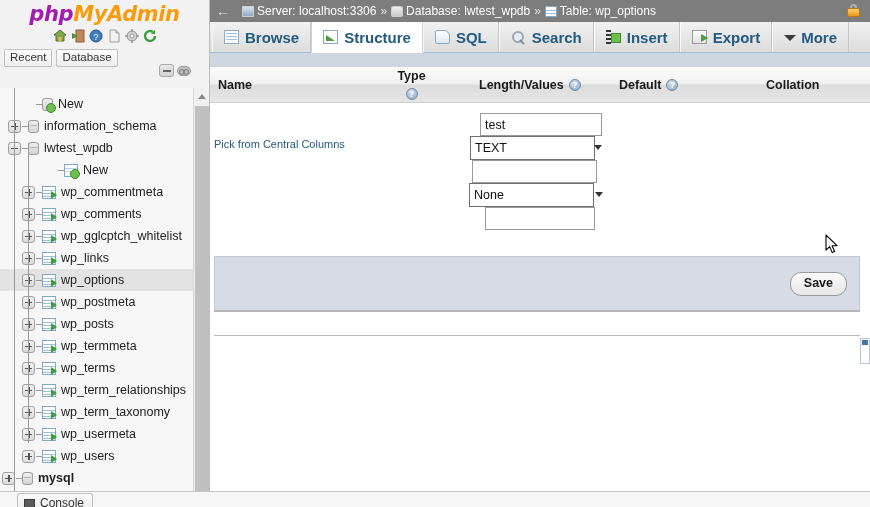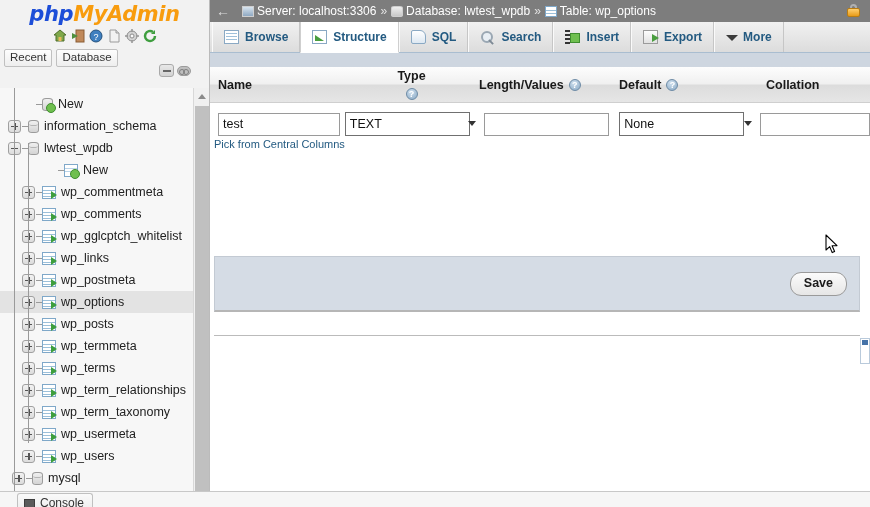--- a/index.html
+++ b/index.html
@@ -26,21 +26,21 @@
     text-align: center;
     padding-top: 2px;
   }
   #brand .logo {
     font-family: "DejaVu Sans", sans-serif;
     font-size: 21px;
     font-style: italic;
     font-weight: bold;
     letter-spacing: -0.4px;
   }
-  #brand .logo .php { color: #1d4ed8; }
+  #brand .logo .php { color: #a21caf; }
   #brand .logo .mya { color: #f89c0e; }
 
   #brandicons {
     height: 20px;
     display: flex;
     justify-content: center;
     align-items: center;
     gap: 4px;
   }
   .bicon { width: 14px; height: 14px; display:inline-block; position: relative; }
@@ -274,21 +274,21 @@
     height: 31px;
     background: linear-gradient(#f1f1f1,#dcdcdc);
     border-bottom: 1px solid #a9bdd0;
     display: flex;
     align-items: stretch;
     padding-left: 2px;
   }
   .tab {
     display: flex; align-items: center; gap: 6px;
     padding: 0 11px;
-    font-size: 12px;
+    font-size: 15px;
     font-weight: bold;
     color: #235a81;
     border-right: 1px solid #c6c6c6;
     border-left: 1px solid #fafafa;
     cursor: pointer;
     position: relative;
   }
   .tab.active {
     background: #fff;
     border-bottom: 1px solid #fff;
@@ -379,20 +379,21 @@
     line-height: 10px; text-align: center;
     display: inline-block;
     cursor: help;
   }
 
   #fieldrow {
     height: 32px;
     display: flex;
     align-items: center;
     padding-top: 10px;
+    flex-direction: column;
   }
   .tinput {
     height: 23px;
     border: 1px solid #9a9a9a;
     background: #fff;
     font-size: 12.5px;
     font-family: "Liberation Sans", sans-serif;
     padding: 0 4px;
     color: #111;
     outline: none;
@@ -604,32 +605,32 @@
             <span class="dash"></span>
             <span class="icotbl"></span>
             <span class="tlabel">wp_gglcptch_whitelist</span>
           </div>
           <div class="trow" style="padding-left: 22px;">
             <span class="tog plus"></span>
             <span class="dash"></span>
             <span class="icotbl"></span>
             <span class="tlabel">wp_links</span>
           </div>
+          <div class="trow selected" style="padding-left: 22px;">
+            <span class="tog plus"></span>
+            <span class="dash"></span>
+            <span class="icotbl"></span>
+            <span class="tlabel">wp_options</span>
+          </div>
           <div class="trow" style="padding-left: 22px;">
             <span class="tog plus"></span>
             <span class="dash"></span>
             <span class="icotbl"></span>
             <span class="tlabel">wp_postmeta</span>
           </div>
-          <div class="trow selected" style="padding-left: 22px;">
-            <span class="tog plus"></span>
-            <span class="dash"></span>
-            <span class="icotbl"></span>
-            <span class="tlabel">wp_options</span>
-          </div>
           <div class="trow" style="padding-left: 22px;">
             <span class="tog plus"></span>
             <span class="dash"></span>
             <span class="icotbl"></span>
             <span class="tlabel">wp_posts</span>
           </div>
           <div class="trow" style="padding-left: 22px;">
             <span class="tog plus"></span>
             <span class="dash"></span>
             <span class="icotbl"></span>
@@ -658,21 +659,21 @@
             <span class="dash"></span>
             <span class="icotbl"></span>
             <span class="tlabel">wp_usermeta</span>
           </div>
           <div class="trow" style="padding-left: 22px;">
             <span class="tog plus"></span>
             <span class="dash"></span>
             <span class="icotbl"></span>
             <span class="tlabel">wp_users</span>
           </div>
-          <div class="trow" style="padding-left: 12px;">
+          <div class="trow" style="padding-left: 2px; font-weight: bold;">
             <span class="tog plus"></span>
             <span class="dash"></span>
             <span class="icodb"></span>
             <span class="tlabel">mysql</span>
           </div>
           <div class="trow" style="padding-left: 8px;">
             <span class="tog plus"></span>
             <span class="dash"></span>
             <span class="icodb"></span>
             <span class="tlabel">performance_schema</span>

